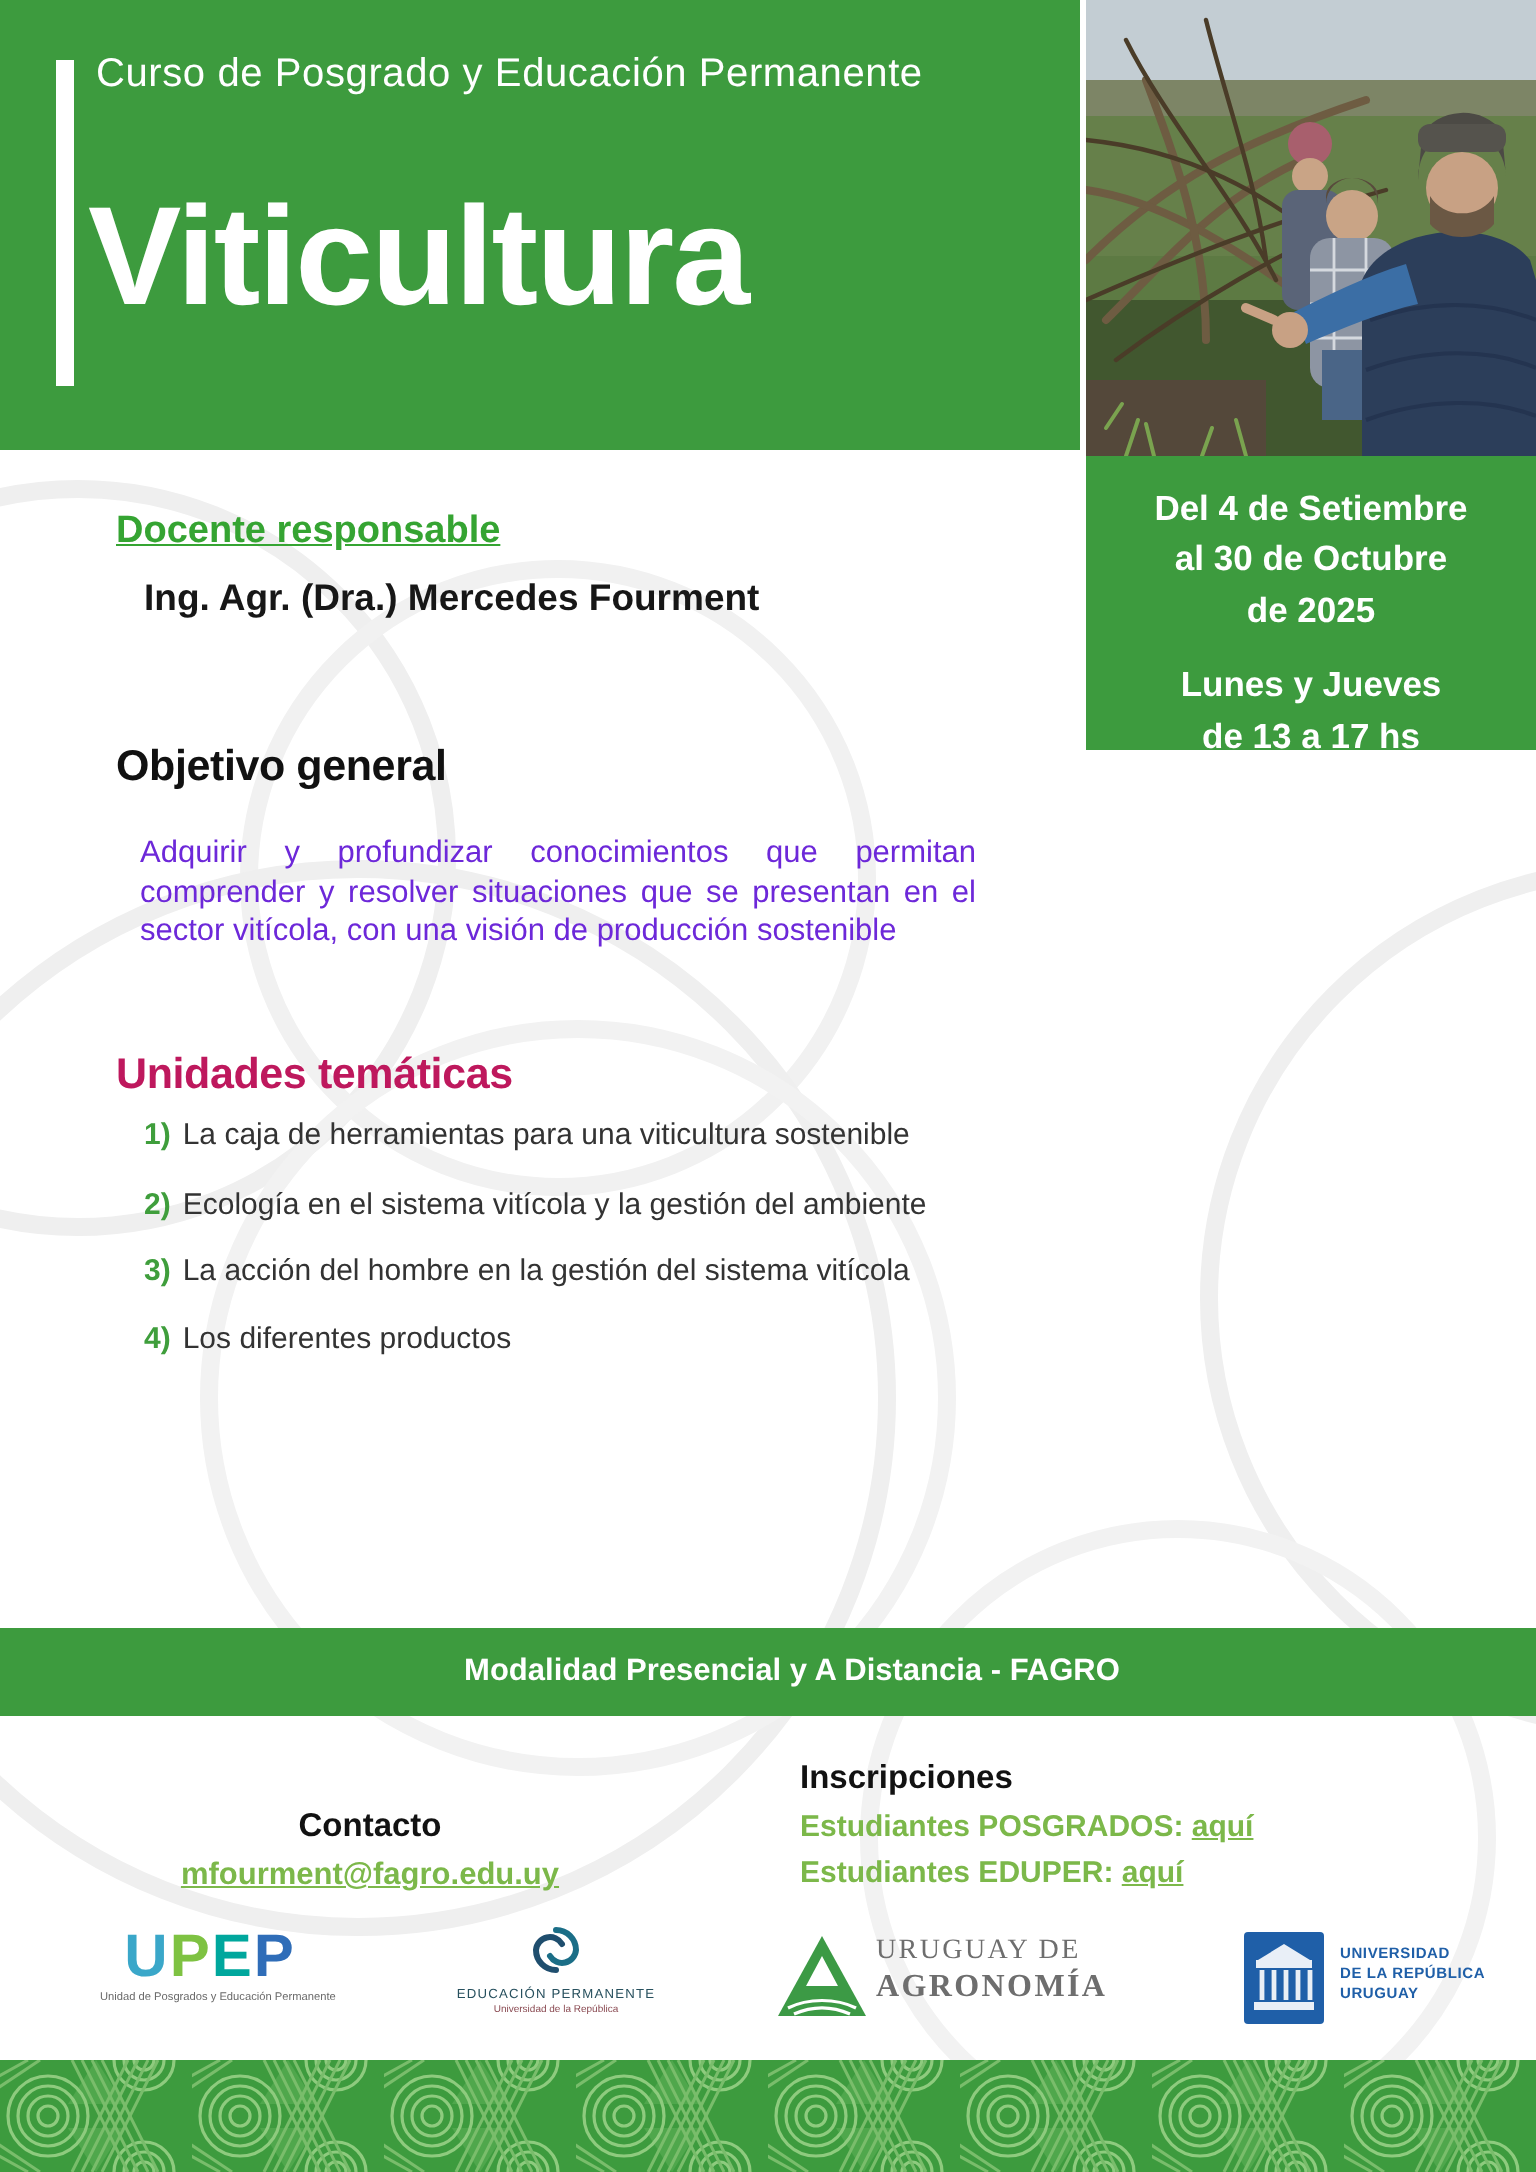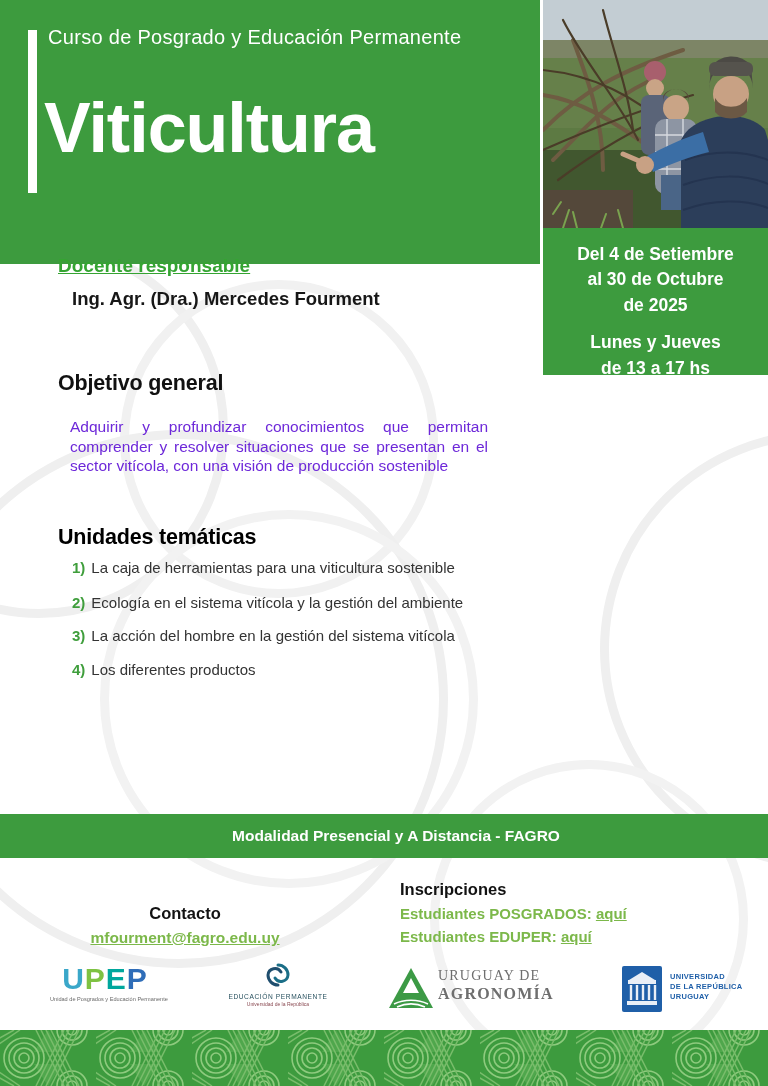--- a/index.html
+++ b/index.html
@@ -10,38 +10,38 @@
   }
   
   .ring{position:absolute;border-radius:50%;border:9px solid #efefef;z-index:0;}
   .r1{width:360px;height:360px;left:-150px;top:240px;}
   .r2{width:300px;height:300px;left:120px;top:280px;border-color:#f1f1f1;}
   .r3{width:520px;height:520px;left:-90px;top:430px;}
   .r4{width:360px;height:360px;left:100px;top:510px;border-color:#f2f2f2;}
   .r5{width:420px;height:420px;left:600px;top:430px;}
   .r6{width:300px;height:300px;left:430px;top:760px;border-color:#f2f2f2;}
   
-  .header{position:absolute;left:0;top:0;width:540px;height:264px;background:#3d9b3e;z-index:2;}
+  .header{position:absolute;left:0;top:0;width:540px;height:225px;background:#3d9b3e;z-index:2;}
   .vbar{position:absolute;left:28px;top:30px;width:9px;height:163px;background:#ffffff;}
   .kicker{position:absolute;left:48px;top:26px;color:#ffffff;font-size:20px;font-weight:400;letter-spacing:.3px;white-space:nowrap;}
   .title{position:absolute;left:44px;top:88px;color:#ffffff;font-size:70px;font-weight:bold;letter-spacing:-1px;white-space:nowrap;}
   
   .photo{position:absolute;left:543px;top:0;width:225px;height:228px;z-index:2;overflow:hidden;}
   
   .datebox{position:absolute;left:543px;top:228px;width:225px;height:147px;background:#3d9b3e;z-index:2;
     color:#ffffff;font-weight:bold;font-size:17.5px;text-align:center;line-height:1.45;}
   .datebox .grp1{margin-top:14px;}
   .datebox .grp2{margin-top:12px;}
   
   .content{position:absolute;left:0;top:0;width:768px;height:1086px;z-index:3;}
   .h-green{position:absolute;left:58px;top:255px;color:#35a432;font-size:19px;font-weight:bold;text-decoration:underline;}
   .docente-name{position:absolute;left:72px;top:288px;color:#171717;font-size:18.5px;font-weight:bold;}
   .h-obj{position:absolute;left:58px;top:371px;color:#111111;font-size:21.5px;font-weight:bold;letter-spacing:-.2px;}
   .obj-text{position:absolute;left:70px;top:417px;width:418px;color:#6d28d9;font-size:15.5px;line-height:1.27;text-align:justify;}
-  .h-unid{position:absolute;left:58px;top:525px;color:#000000;font-size:21.5px;font-weight:bold;letter-spacing:-.2px;}
+  .h-unid{position:absolute;left:58px;top:525px;color:#be185d;font-size:21.5px;font-weight:bold;letter-spacing:-.2px;}
   .uitem{position:absolute;left:72px;color:#333333;font-size:15px;white-space:nowrap;}
   .uitem .num{color:#3f9e3c;font-weight:bold;margin-right:6px;}
   .u0{top:559px;} .u1{top:593.5px;} .u2{top:627px;} .u3{top:661px;}
   .programa{position:absolute;left:58px;top:719px;color:#72b23f;font-size:17.5px;font-weight:bold;
     text-decoration:underline;letter-spacing:.2px;cursor:pointer;}
   
   .modbar{position:absolute;left:0;top:814px;width:768px;height:44px;background:#3d9b3e;
     color:#ffffff;font-weight:bold;font-size:15.5px;text-align:center;line-height:44px;padding-left:12px;}
   
   .contact-block{position:absolute;left:45px;top:880px;width:280px;text-align:center;margin-top:24px;}

